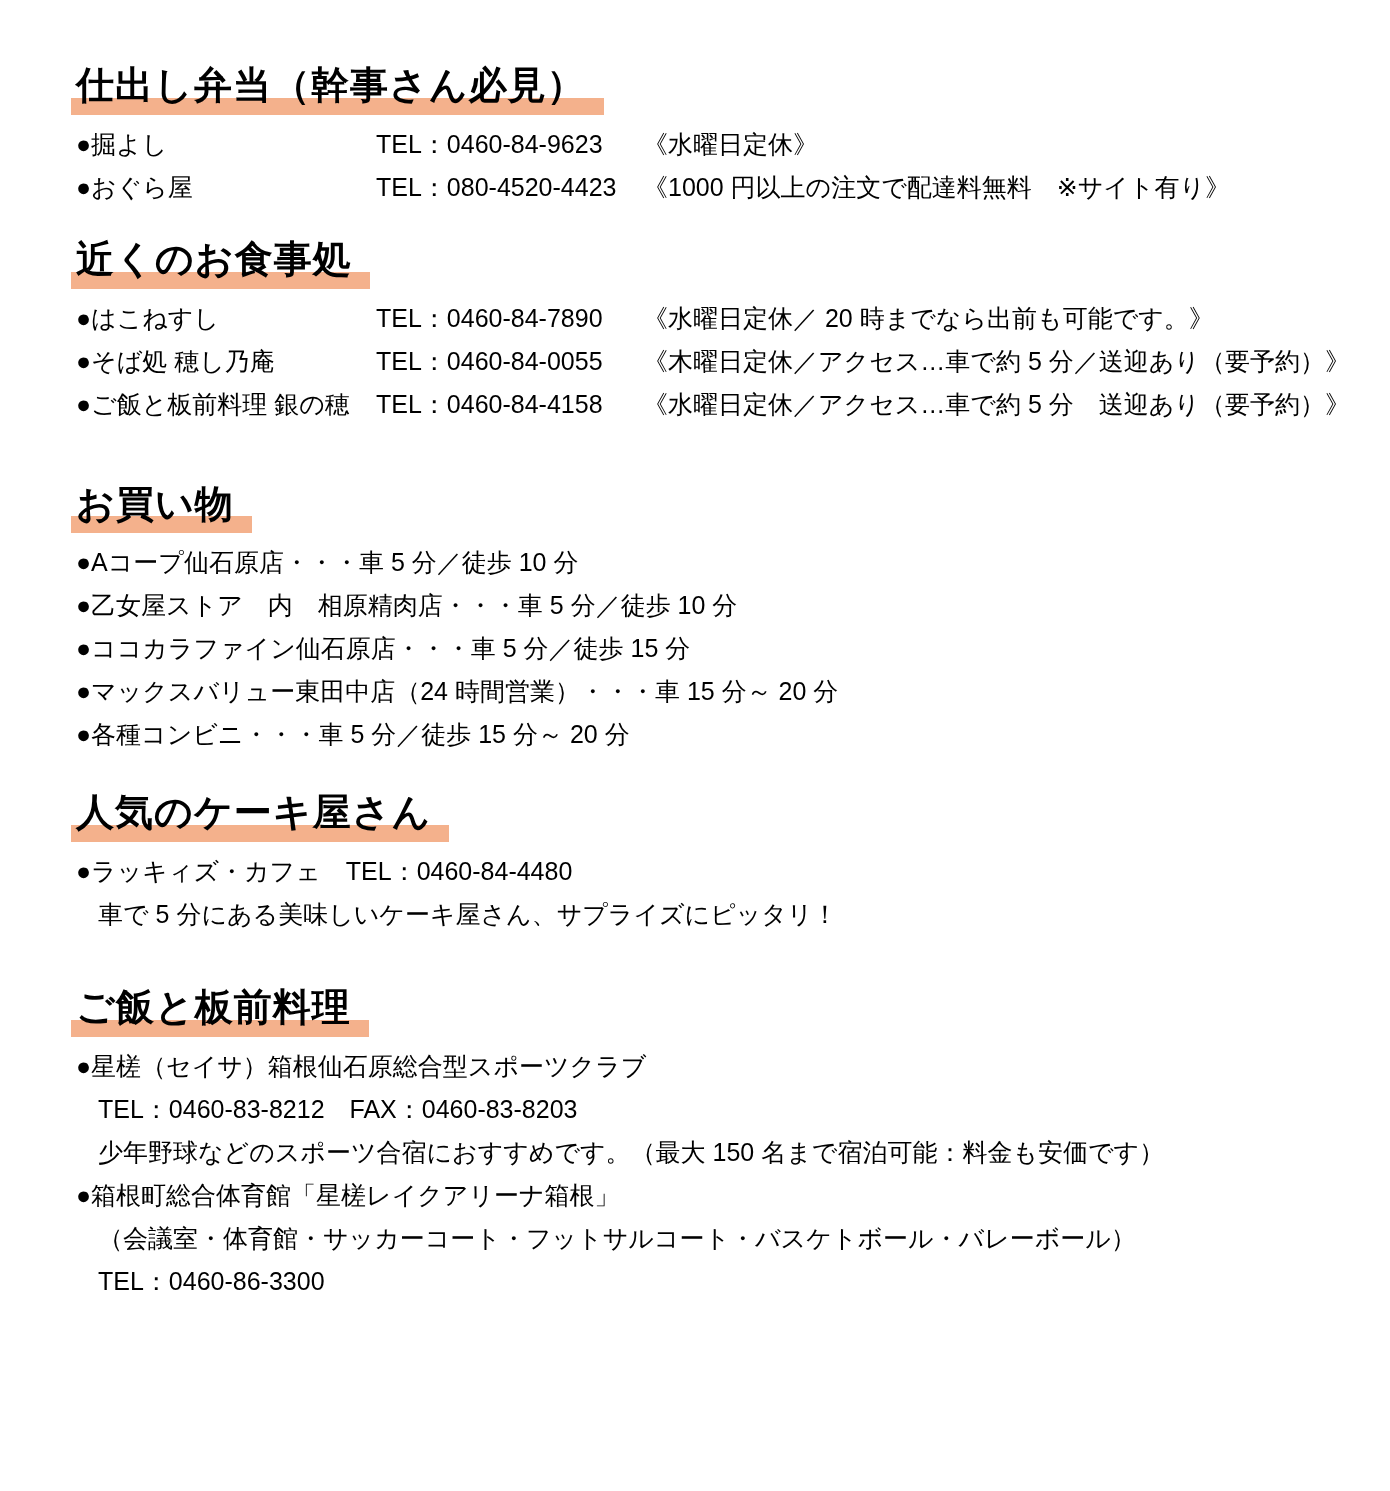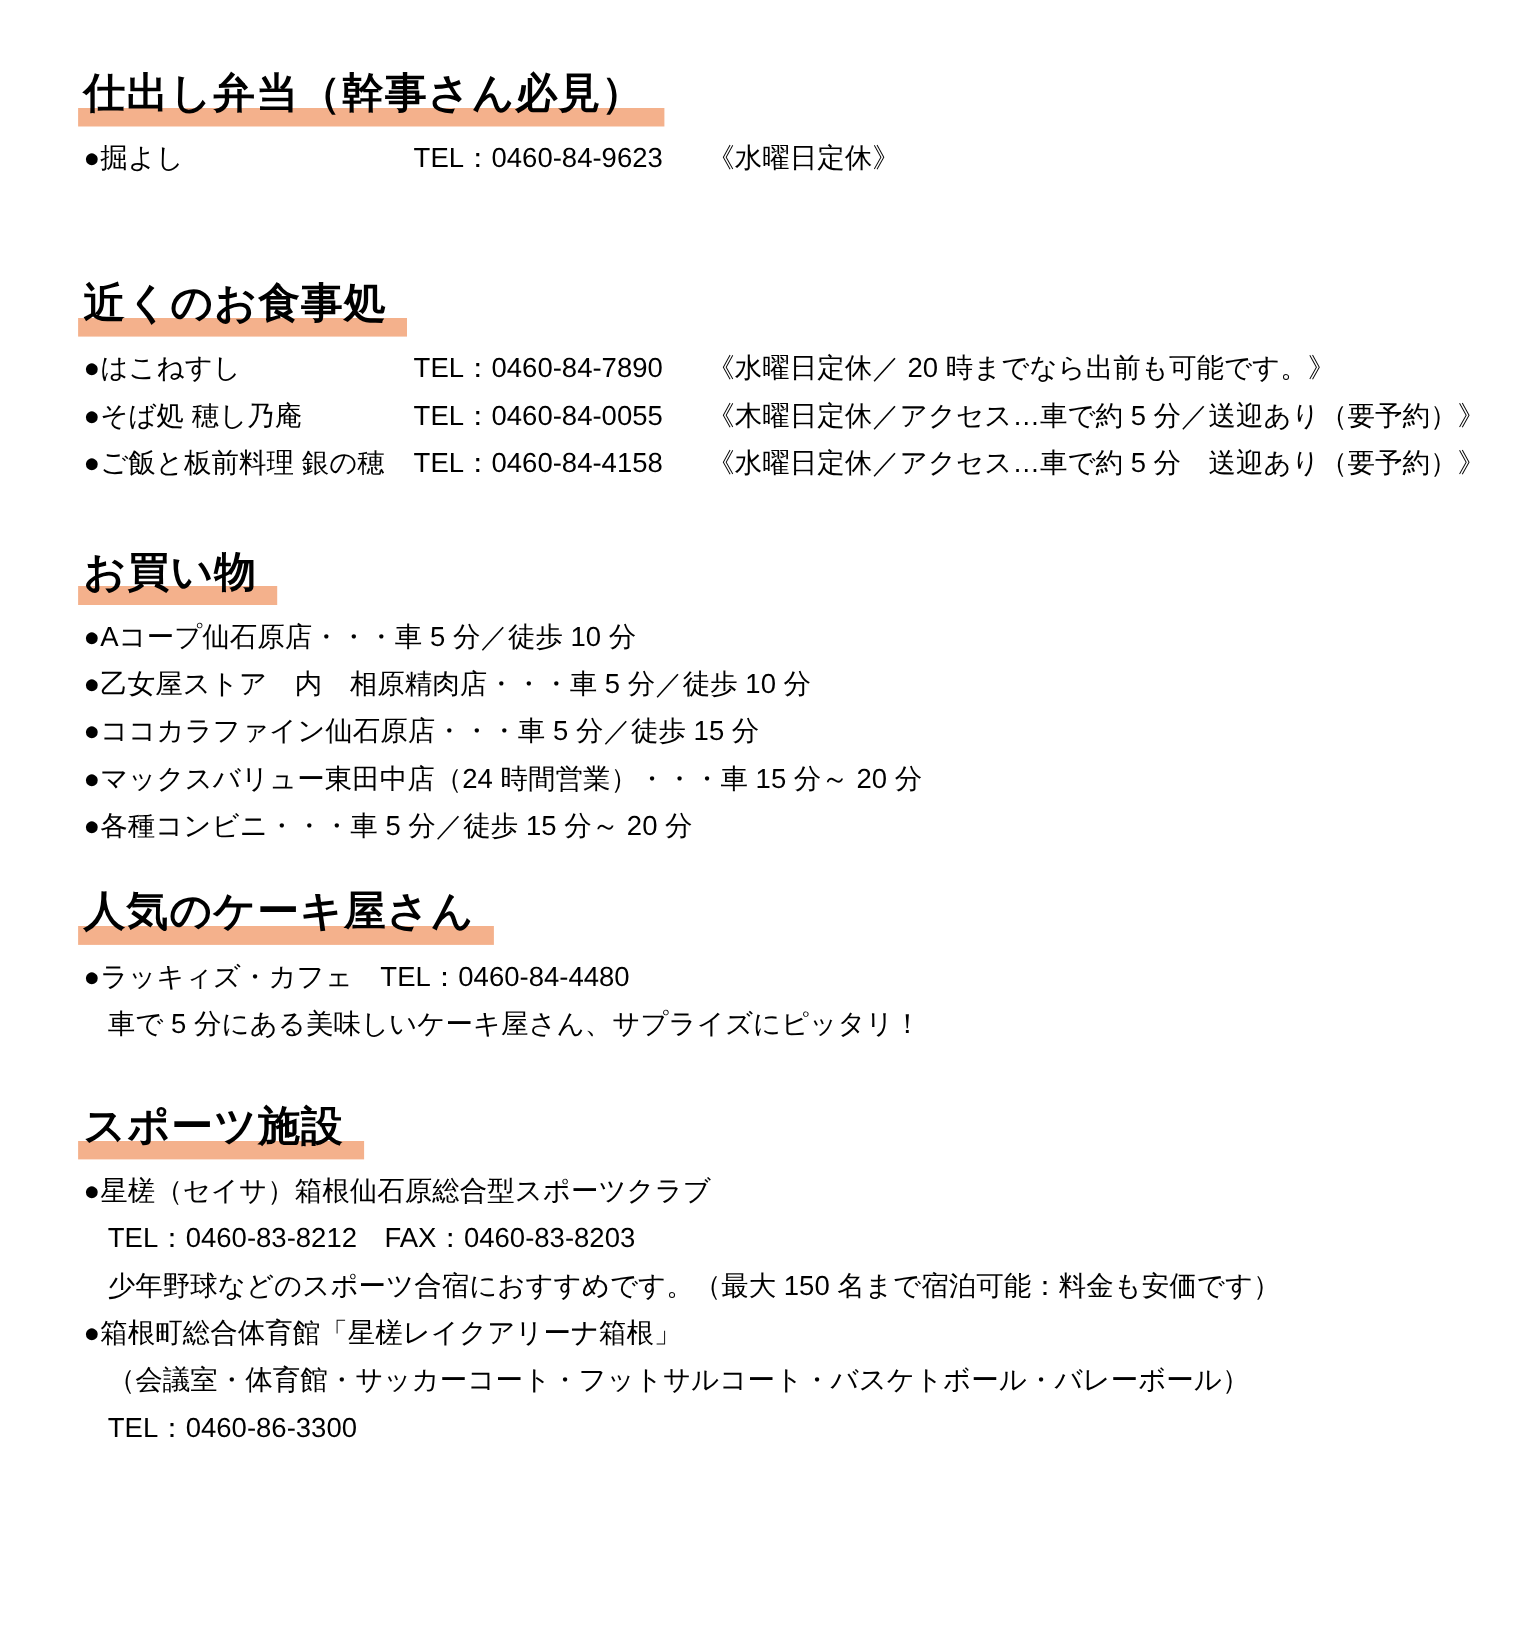--- a/index.html
+++ b/index.html
@@ -35,37 +35,42 @@
   .row {
     font-size: 25px;
     line-height: 43px;
     white-space: nowrap;
   }
   .row3 { display: flex; }
   .col-name { width: 300px; flex: none; }
   .col-tel  { width: 267px; flex: none; }
   .col-note { flex: 1; }
   .indent { padding-left: 22px; }
-  .sec-dining   { margin-top: 88px; }
+  .sec-dining   { margin-top: 28px; }
   .sec-shopping { margin-top: 56px; }
   .sec-cake     { margin-top: 34px; }
   .sec-sports   { margin-top: 49px; }
 </style>
 </head>
 <body style="background: rgb(255, 255, 255); color: rgb(0, 0, 0);">
 
 <div class="page">
 
   <section class="sec-catering">
     <h2 class="sec-title"><span class="hl">仕出し弁当（幹事さん必見）</span></h2>
     <div class="rows">
       <div class="row row3">
         <span class="col-name">●掘よし</span>
         <span class="col-tel">TEL：0460-84-9623</span>
         <span class="col-note">《水曜日定休》</span>
+      </div>
+      <div class="row row3">
+        <span class="col-name">●おぐら屋</span>
+        <span class="col-tel">TEL：080-4520-4423</span>
+        <span class="col-note">《1000 円以上の注文で配達料無料　※サイト有り》</span>
       </div>
     </div>
   </section>
 
   <section class="sec-dining">
     <h2 class="sec-title"><span class="hl">近くのお食事処</span></h2>
     <div class="rows">
       <div class="row row3">
         <span class="col-name">●はこねすし</span>
         <span class="col-tel">TEL：0460-84-7890</span>
@@ -97,21 +102,21 @@
 
   <section class="sec-cake">
     <h2 class="sec-title"><span class="hl">人気のケーキ屋さん</span></h2>
     <div class="rows">
       <div class="row">●ラッキィズ・カフェ　TEL：0460-84-4480</div>
       <div class="row indent">車で 5 分にある美味しいケーキ屋さん、サプライズにピッタリ！</div>
     </div>
   </section>
 
   <section class="sec-sports">
-    <h2 class="sec-title"><span class="hl">スポーツ施設</span></h2>
+    <h2 class="sec-title"><span class="hl">ご飯と板前料理</span></h2>
     <div class="rows">
       <div class="row">●星槎（セイサ）箱根仙石原総合型スポーツクラブ</div>
       <div class="row indent">TEL：0460-83-8212　FAX：0460-83-8203</div>
       <div class="row indent">少年野球などのスポーツ合宿におすすめです。（最大 150 名まで宿泊可能：料金も安価です）</div>
       <div class="row">●箱根町総合体育館「星槎レイクアリーナ箱根」</div>
       <div class="row indent">（会議室・体育館・サッカーコート・フットサルコート・バスケトボール・バレーボール）</div>
       <div class="row indent">TEL：0460-86-3300</div>
     </div>
   </section>
 

